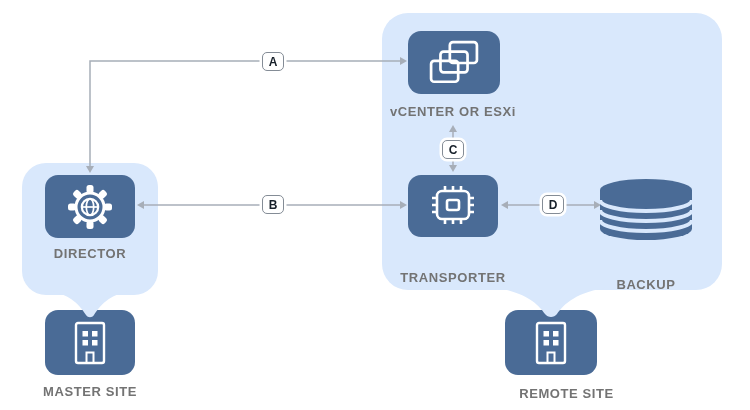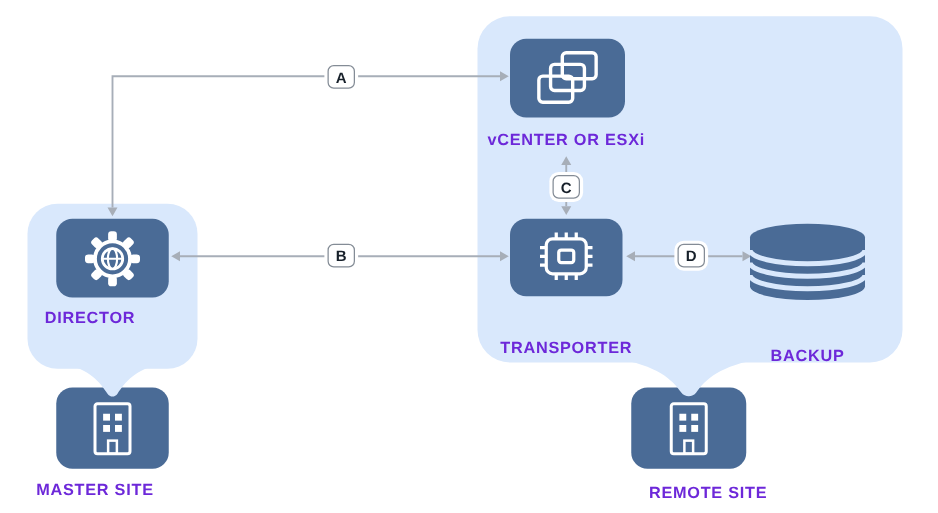--- a/index.html
+++ b/index.html
@@ -19,28 +19,28 @@
     display:flex;align-items:center;justify-content:center;
   }
   .node.vcenter{left:408px;top:31px;width:92px;height:63px;}
   .node.transporter{left:408px;top:175px;width:90px;height:62px;}
   .node.director{left:45px;top:175px;width:90px;height:63px;}
   .node.master-site{left:45px;top:310px;width:90px;height:65px;}
   .node.remote-site{left:505px;top:310px;width:92px;height:65px;}
   .cylinder{position:absolute;left:598px;top:177px;z-index:3;}
   .node-label{
     position:absolute;z-index:3;transform:translateX(-50%);
-    font-size:13px;font-weight:bold;letter-spacing:0.6px;color:#6d28d9;
+    font-size:13px;font-weight:bold;letter-spacing:0.6px;color:#737373;
     text-align:center;white-space:nowrap;line-height:14.5px;
   }
   .lbl-vcenter{left:453px;top:105px;}
   .lbl-transporter{left:453px;top:247px;margin-top:24px;}
-  .lbl-director{left:72px;top:247px;text-align:right;}
+  .lbl-director{left:90px;top:247px;text-align:right;}
   .lbl-backup{left:646px;top:246px;margin-top:32px;}
-  .lbl-master-site{left:76px;top:385px;text-align:center;}
+  .lbl-master-site{left:90px;top:385px;text-align:center;}
   .lbl-remote-site{left:551px;top:387px;padding-left:31px;}
   .badge{
     position:absolute;z-index:5;width:22px;height:19px;
     background:#ffffff;border:1.6px solid #848c96;border-radius:5px;
     box-shadow:0 0 0 2.5px #ffffff;box-sizing:border-box;
     display:flex;align-items:center;justify-content:center;
     font-size:12px;font-weight:bold;color:#17202a;
   }
   .badge-a{left:262px;top:52px;}
   .badge-b{left:262px;top:195px;}

